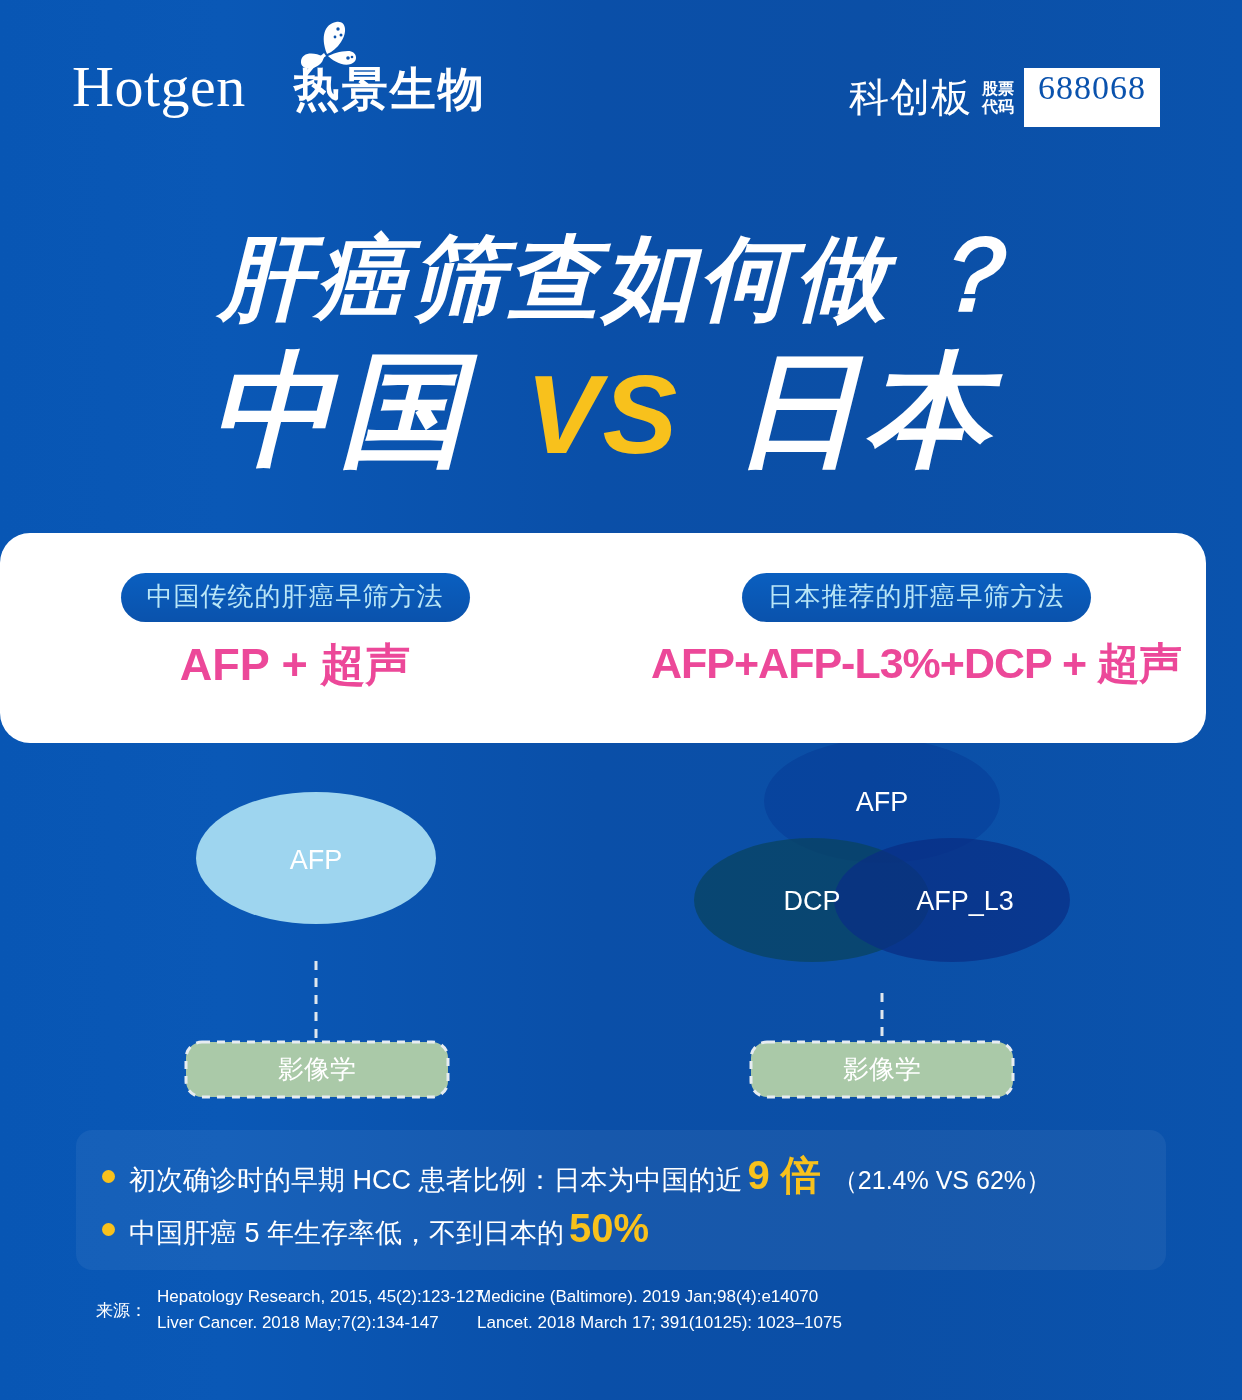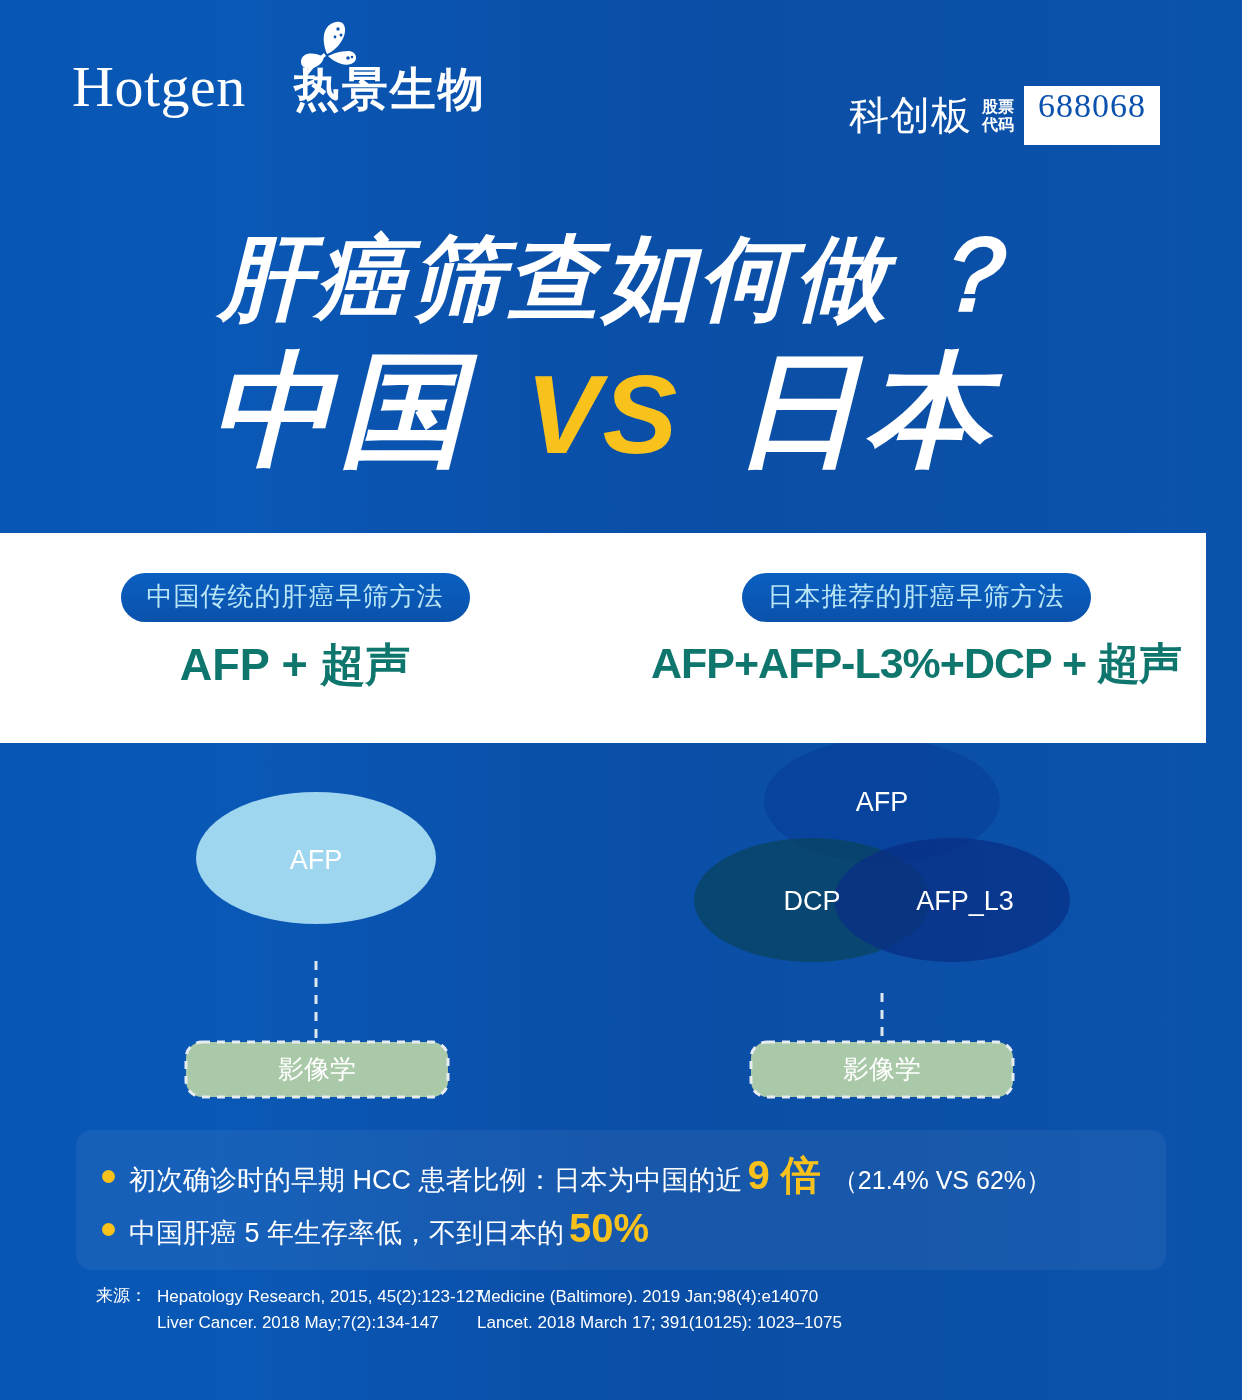--- a/index.html
+++ b/index.html
@@ -21,21 +21,21 @@
   .logo-word{
     font-family:"Liberation Serif","DejaVu Serif",serif;
     font-size:58px;color:#ffffff;line-height:1;letter-spacing:.5px;
   }
   .logo-butterfly{position:absolute;left:222px;top:-38px;width:70px;height:62px;}
   .logo-cn{
     font-size:46px;font-weight:bold;color:#ffffff;margin-left:48px;
     letter-spacing:2px;line-height:1;padding-bottom:4px;
   }
 
-  .stock{position:absolute;right:82px;top:86px;display:flex;align-items:center;}
+  .stock{position:absolute;right:82px;top:68px;display:flex;align-items:center;}
   .stock-board{font-size:40px;color:#ffffff;font-weight:500;letter-spacing:1px;}
   .stock-lbl{
     font-size:16px;color:#ffffff;font-weight:bold;line-height:1.08;
     margin-left:10px;margin-right:10px;text-align:center;letter-spacing:0px;
   }
   .stock-code{
     background:#ffffff;color:#0a52ad;font-size:34px;font-weight:500;
     padding:1px 14px 20px 14px;letter-spacing:1px;
     font-family:"Liberation Serif","DejaVu Serif",serif;
   }
@@ -48,33 +48,33 @@
   .title-q{font-size:104px;margin-left:24px;}
   .title-vs{
     position:absolute;left:0;top:348px;width:1205px;text-align:center;
     font-size:124px;font-weight:bold;font-style:italic;color:#ffffff;
     letter-spacing:6px;line-height:1;white-space:nowrap;
   }
   .vs-mid{color:#f8c11c;margin:0 56px;font-size:112px;letter-spacing:2px;}
 
   
   #band{
-    position:absolute;left:0;top:533px;width:1206px;height:210px;background:#ffffff;
+    position:absolute;left:0;top:533px;width:1206px;height:210px;background:#ffffff;border-radius:30px;
   }
   .band-col{position:absolute;top:0;height:210px;}
   .band-left{left:0;width:590px;}
   .band-right{left:590px;width:652px;}
   .pill{
     margin:40px auto 0 auto;display:block;width:max-content;
     background:linear-gradient(180deg,#0a5fc0 0%,#0a52ac 100%);
     border-radius:26px;padding:9px 26px 11px 26px;
     font-size:26px;color:#b9e6f7;letter-spacing:1px;line-height:1.1;
   }
   .formula{
-    margin-top:13px;text-align:center;color:#0f766e;
+    margin-top:13px;text-align:center;color:#ec4899;
     font-size:45px;font-weight:bold;letter-spacing:0px;white-space:nowrap;
   }
   .formula.right{font-size:43px;letter-spacing:-1px;}
 
   
   #venn{position:absolute;left:0;top:743px;width:1242px;height:380px;}
 
   
   #factpanel{
     position:absolute;left:76px;top:1130px;width:1090px;height:140px;
@@ -88,21 +88,21 @@
   .fact2{top:76px;}
   .dot{
     width:13px;height:13px;border-radius:50%;background:#f8c11c;
     display:inline-block;margin-right:14px;position:relative;top:-6px;flex:0 0 auto;
   }
   .ftxt{font-size:27px;letter-spacing:0px;}
   .fbig{font-size:40px;font-weight:bold;color:#f8c11c;margin:0 5px;}
   .fpar{font-size:25px;margin-left:7px;}
 
   
-  #sources{position:absolute;left:96px;top:1284px;width:1060px;display:flex;}
+  #sources{position:absolute;left:96px;top:1284px;width:1060px;display:flex;align-items:center;}
   .src-label{font-size:17px;color:#ffffff;margin-right:10px;white-space:nowrap;}
   .src-col{font-size:17px;color:#ffffff;line-height:1.55;white-space:nowrap;}
   .src-col.c1{width:320px;}
 </style>
 </head>
 <body>
 
 <div id="poster">
 
   <div id="header">

